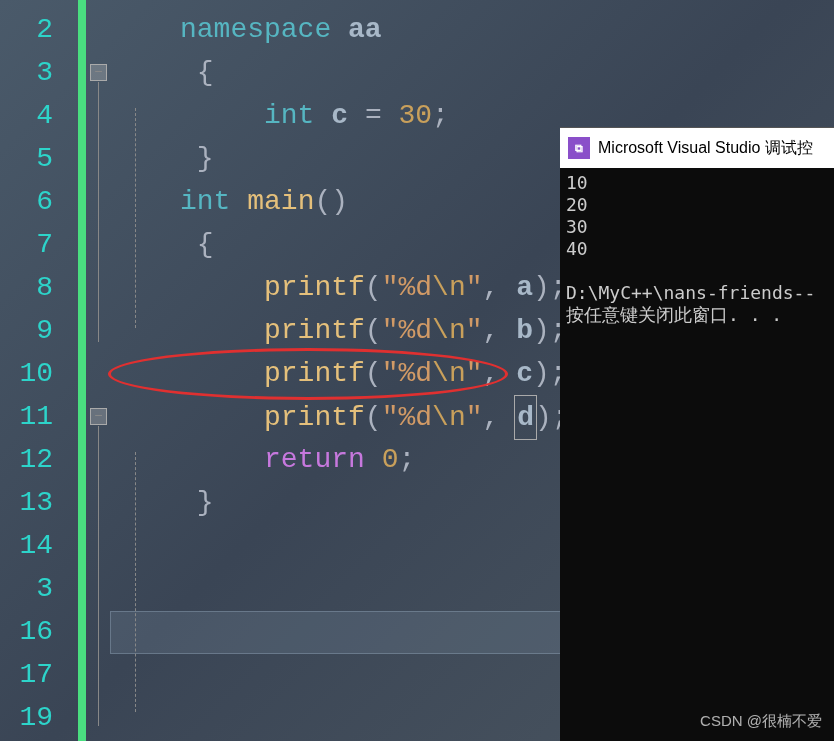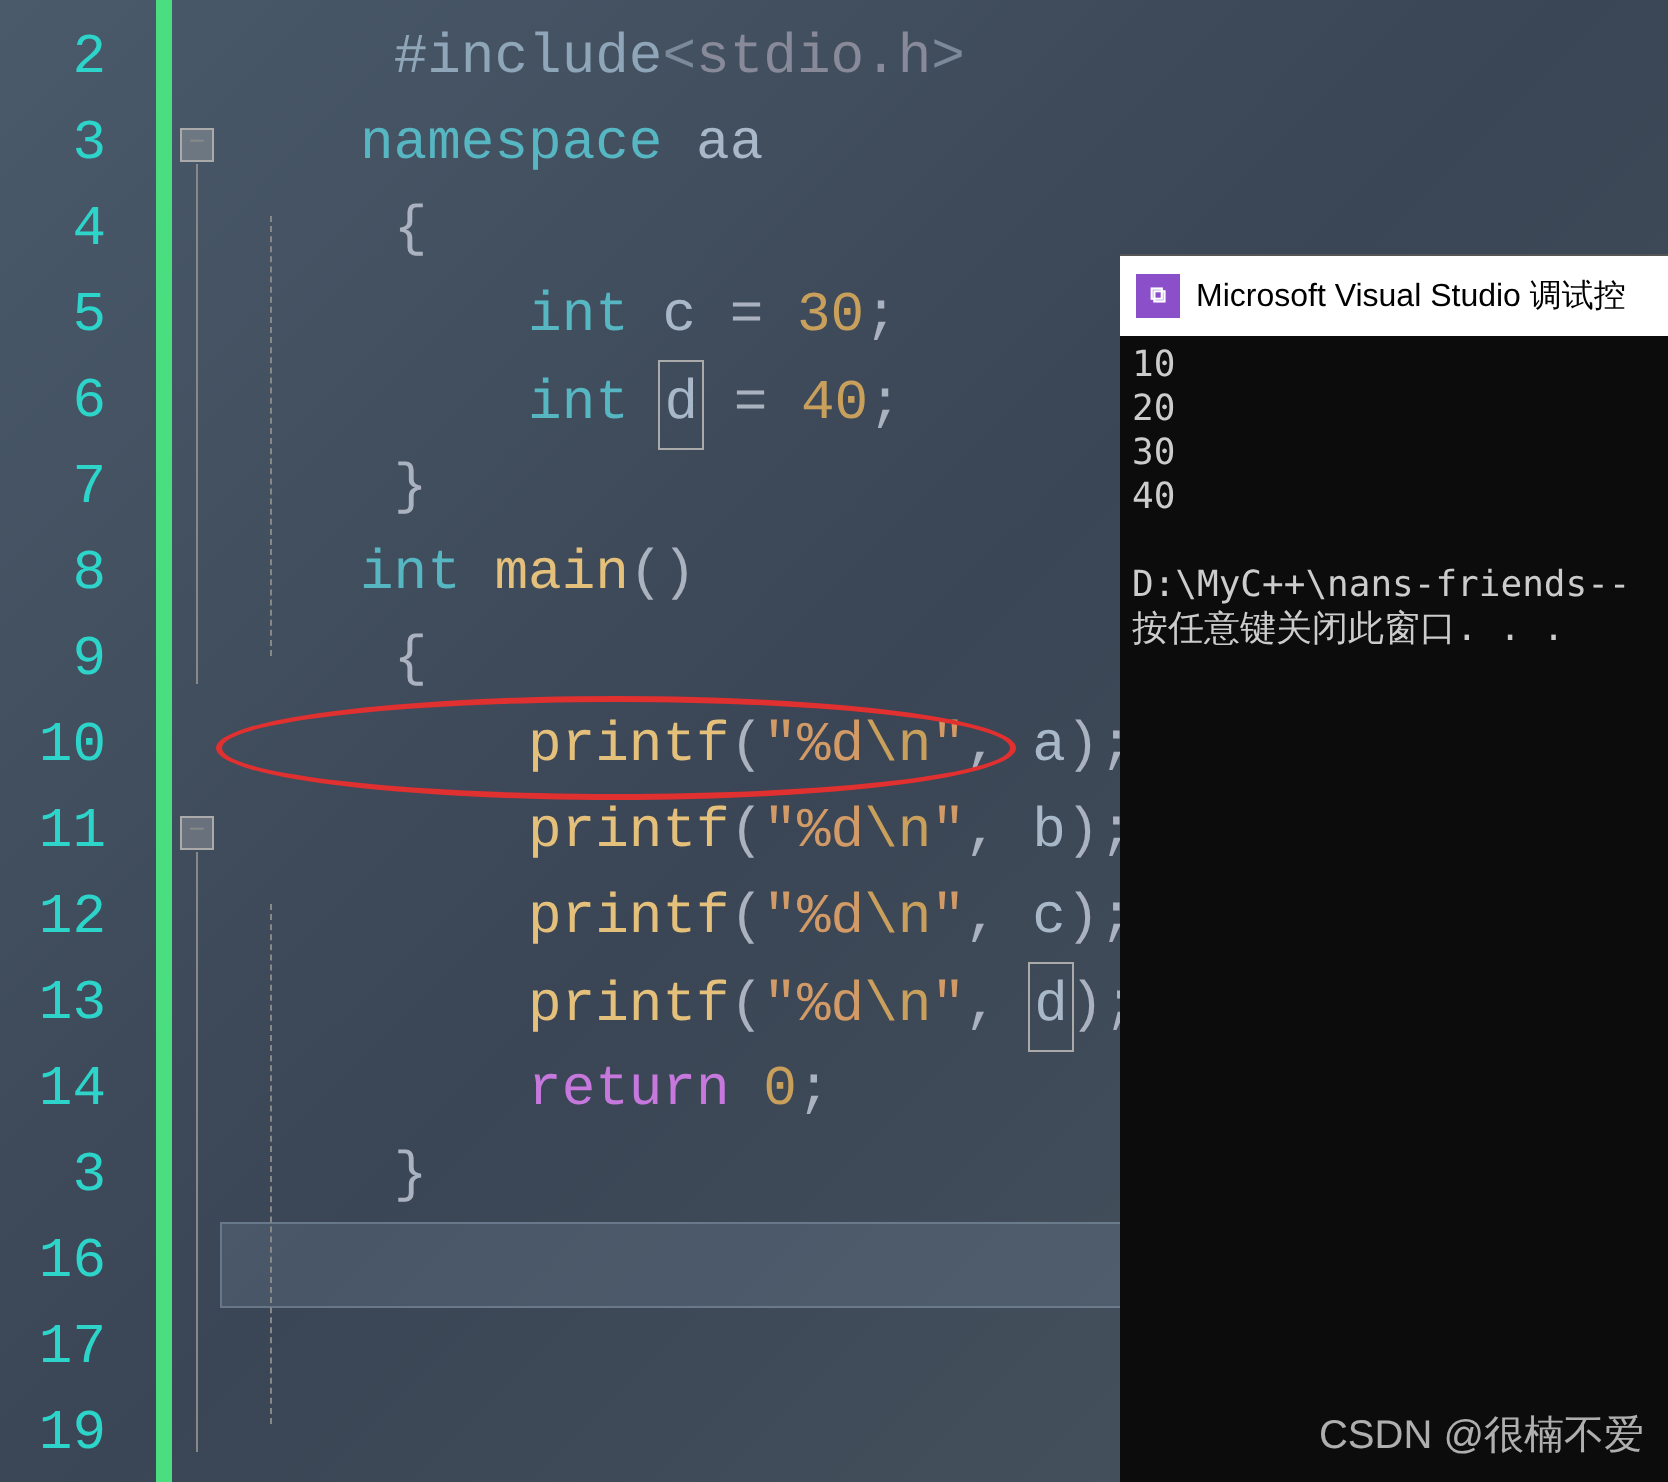--- a/index.html
+++ b/index.html
@@ -73,21 +73,21 @@
       font-size: 28px;
     }
     .code-line {
       height: 43px;
       line-height: 43px;
       white-space: pre;
     }
     .kw-namespace { color: #56b6c2; }
     .kw-type { color: #56b6c2; }
     .identifier { color: #8fa5b8; }
-    .ident-light { color: #a8b8c8; }
+    .ident-light { color: #a8b8c8; font-weight: bold; }
     .number { color: #c9a05b; }
     .string { color: #d19a66; }
     .esc { color: #c9a05b; }
     .punct { color: #abb2bf; }
     .operator { color: #abb2bf; }
     .func { color: #e5c07b; }
     .keyword { color: #c678dd; }
     .include-path { color: #888a99; }
     .angle { color: #7a8a9a; }
     
@@ -153,21 +153,21 @@
       line-height: 22px;
       white-space: pre;
     }
     
     .watermark {
       position: absolute;
       bottom: 10px;
       right: 12px;
       color: rgba(230,230,230,0.75);
       font-family: 'Microsoft YaHei', sans-serif;
-      font-size: 20px;
+      font-size: 15px;
       margin-left: 39px;
     }
     
     .bracket-line {
       position: absolute;
       width: 1px;
       border-left: 1px dashed #888;
     }
   </style>
 </head>
@@ -203,25 +203,23 @@
       <div class="fold-box" style="top:64px;">−</div>
       <div class="fold-line" style="top:82px;height:260px;"></div>
       <div class="fold-box" style="top:408px;">−</div>
       <div class="fold-line" style="top:426px;height:300px;"></div>
     </div>
 
     <div class="bracket-line" style="left:135px;top:108px;height:220px;"></div>
     <div class="bracket-line" style="left:135px;top:452px;height:260px;"></div>
 
     <div class="code-content">
-      <div class="code-line"> <span class="identifier">#include</span><span class="angle">&lt;</span><span class="include-path">stdio.h</span><span class="angle">&gt;</span></div>
       <div class="code-line"><span class="kw-namespace">namespace</span> <span class="ident-light">aa</span></div>
       <div class="code-line"> <span class="punct">{</span></div>
       <div class="code-line">     <span class="kw-type">int</span> <span class="ident-light">c</span> <span class="operator">=</span> <span class="number">30</span><span class="punct">;</span></div>
-      <div class="code-line">     <span class="kw-type">int</span> <span class="highlight-box ident-light">d</span> <span class="operator">=</span> <span class="number">40</span><span class="punct">;</span></div>
       <div class="code-line"> <span class="punct">}</span></div>
       <div class="code-line"><span class="kw-type">int</span> <span class="func">main</span><span class="punct">()</span></div>
       <div class="code-line"> <span class="punct">{</span></div>
       <div class="code-line">     <span class="func">printf</span><span class="punct">(</span><span class="string">"%d</span><span class="esc">\n</span><span class="string">"</span><span class="punct">,</span> <span class="ident-light">a</span><span class="punct">)</span><span class="punct">;</span></div>
       <div class="code-line">     <span class="func">printf</span><span class="punct">(</span><span class="string">"%d</span><span class="esc">\n</span><span class="string">"</span><span class="punct">,</span> <span class="ident-light">b</span><span class="punct">)</span><span class="punct">;</span></div>
       <div class="code-line">     <span class="func">printf</span><span class="punct">(</span><span class="string">"%d</span><span class="esc">\n</span><span class="string">"</span><span class="punct">,</span> <span class="ident-light">c</span><span class="punct">)</span><span class="punct">;</span></div>
       <div class="code-line">     <span class="func">printf</span><span class="punct">(</span><span class="string">"%d</span><span class="esc">\n</span><span class="string">"</span><span class="punct">,</span> <span class="highlight-box ident-light">d</span><span class="punct">)</span><span class="punct">;</span></div>
       <div class="code-line">     <span class="keyword">return</span> <span class="number">0</span><span class="punct">;</span></div>
       <div class="code-line"> <span class="punct">}</span></div>
     </div>

